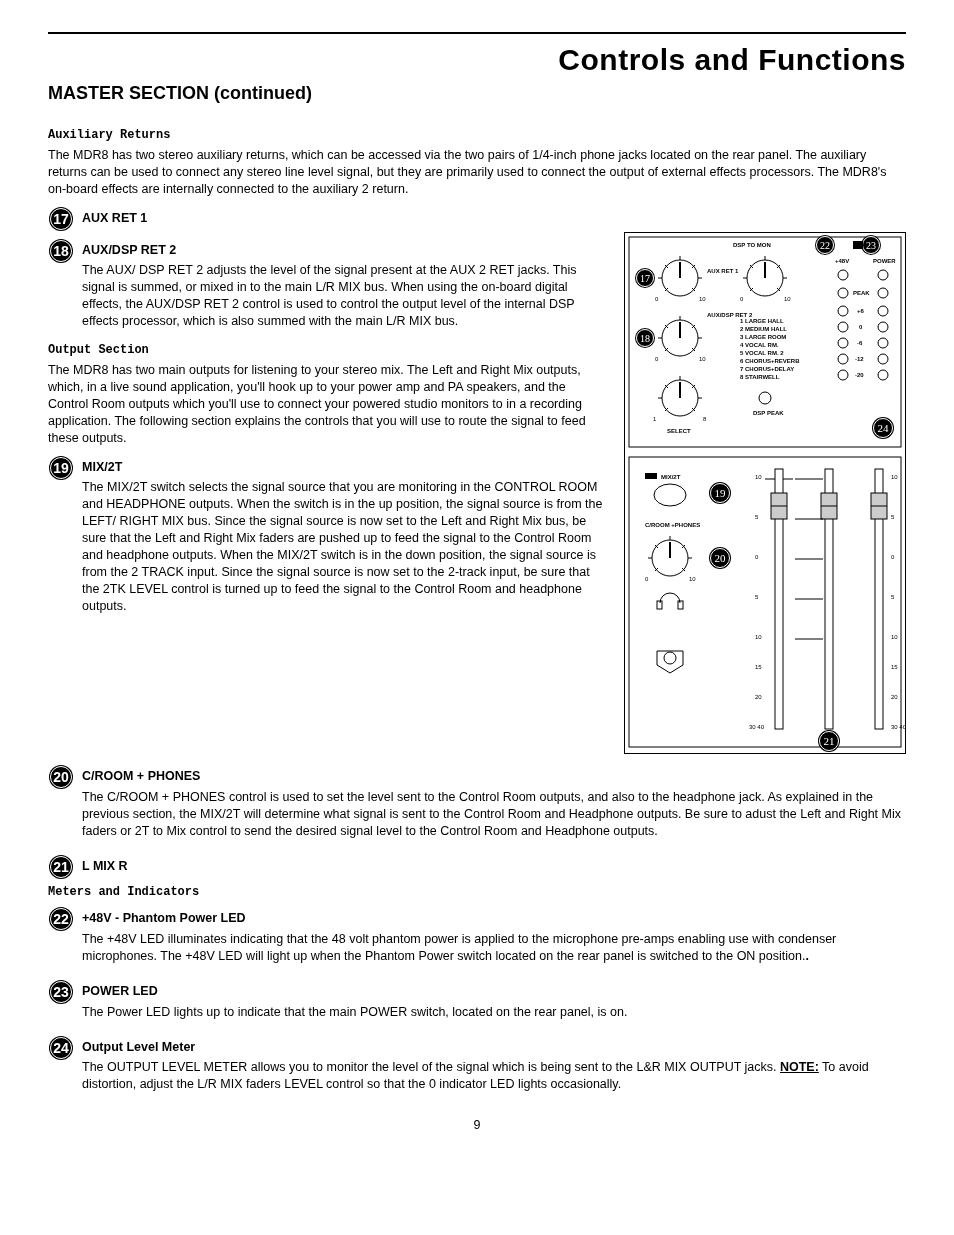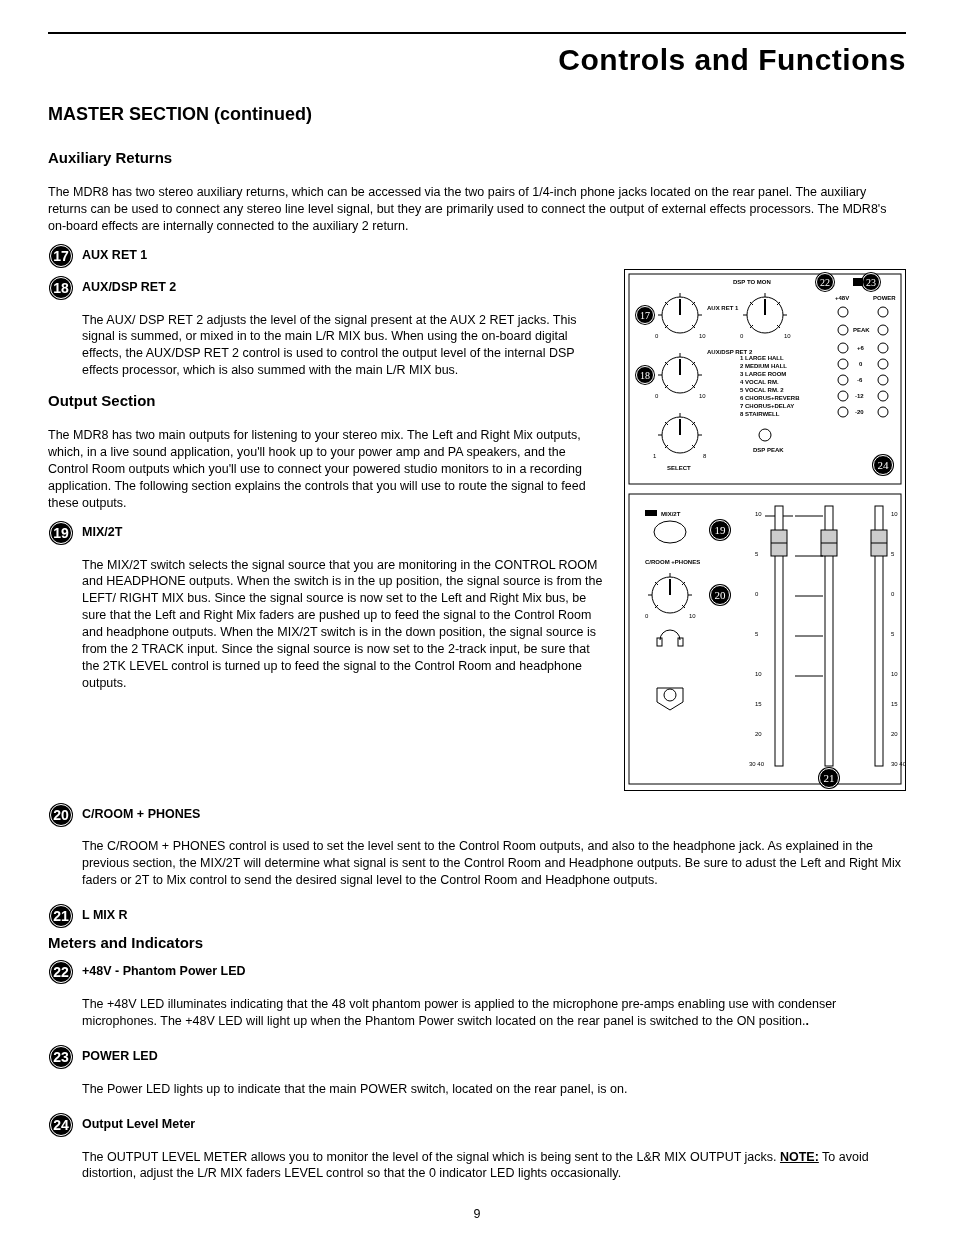--- a/index.html
+++ b/index.html
@@ -11,36 +11,36 @@
     padding: 32px 48px 24px 48px;
     width: 954px;
     box-sizing: border-box;
   }
   .rule { border-top: 2px solid #000; margin-bottom: 2px; }
   .page-title {
     font-family: "Arial Black", Arial, sans-serif;
     font-weight: 900;
     font-size: 30px;
     text-align: right;
-    margin: 6px 0 21px 0;
+    margin: 6px 0 0 0;
     letter-spacing: 0.5px;
   }
   .section-title {
     font-family: "Arial Black", Arial, sans-serif;
     font-weight: 900;
     font-size: 18px;
     margin: 0 0 22px 0;
   }
   .sub-head {
-    font-family: Liberation Sans, sans-serif;
+    font-family: Liberation Mono, monospace;
     font-weight: 900;
-    font-size: 15px;
+    font-size: 12px;
     margin: 4px 0 2px 0;
   }
-  p { margin: 16px 0 8px 0; }
+  p { margin: 4px 0 8px 0; }
   .item { display: flex; align-items: flex-start; margin-top: 6px; }
   .item .badge { flex: 0 0 28px; margin-right: 6px; }
   .item .item-body { flex: 1 1 auto; }
   .item .item-title {
     font-family: "Arial Black", Arial, sans-serif;
     font-weight: 900;
     font-size: 12.5px;
     margin: 4px 0 4px 0;
   }
   .two-col { display: flex; gap: 16px; }

